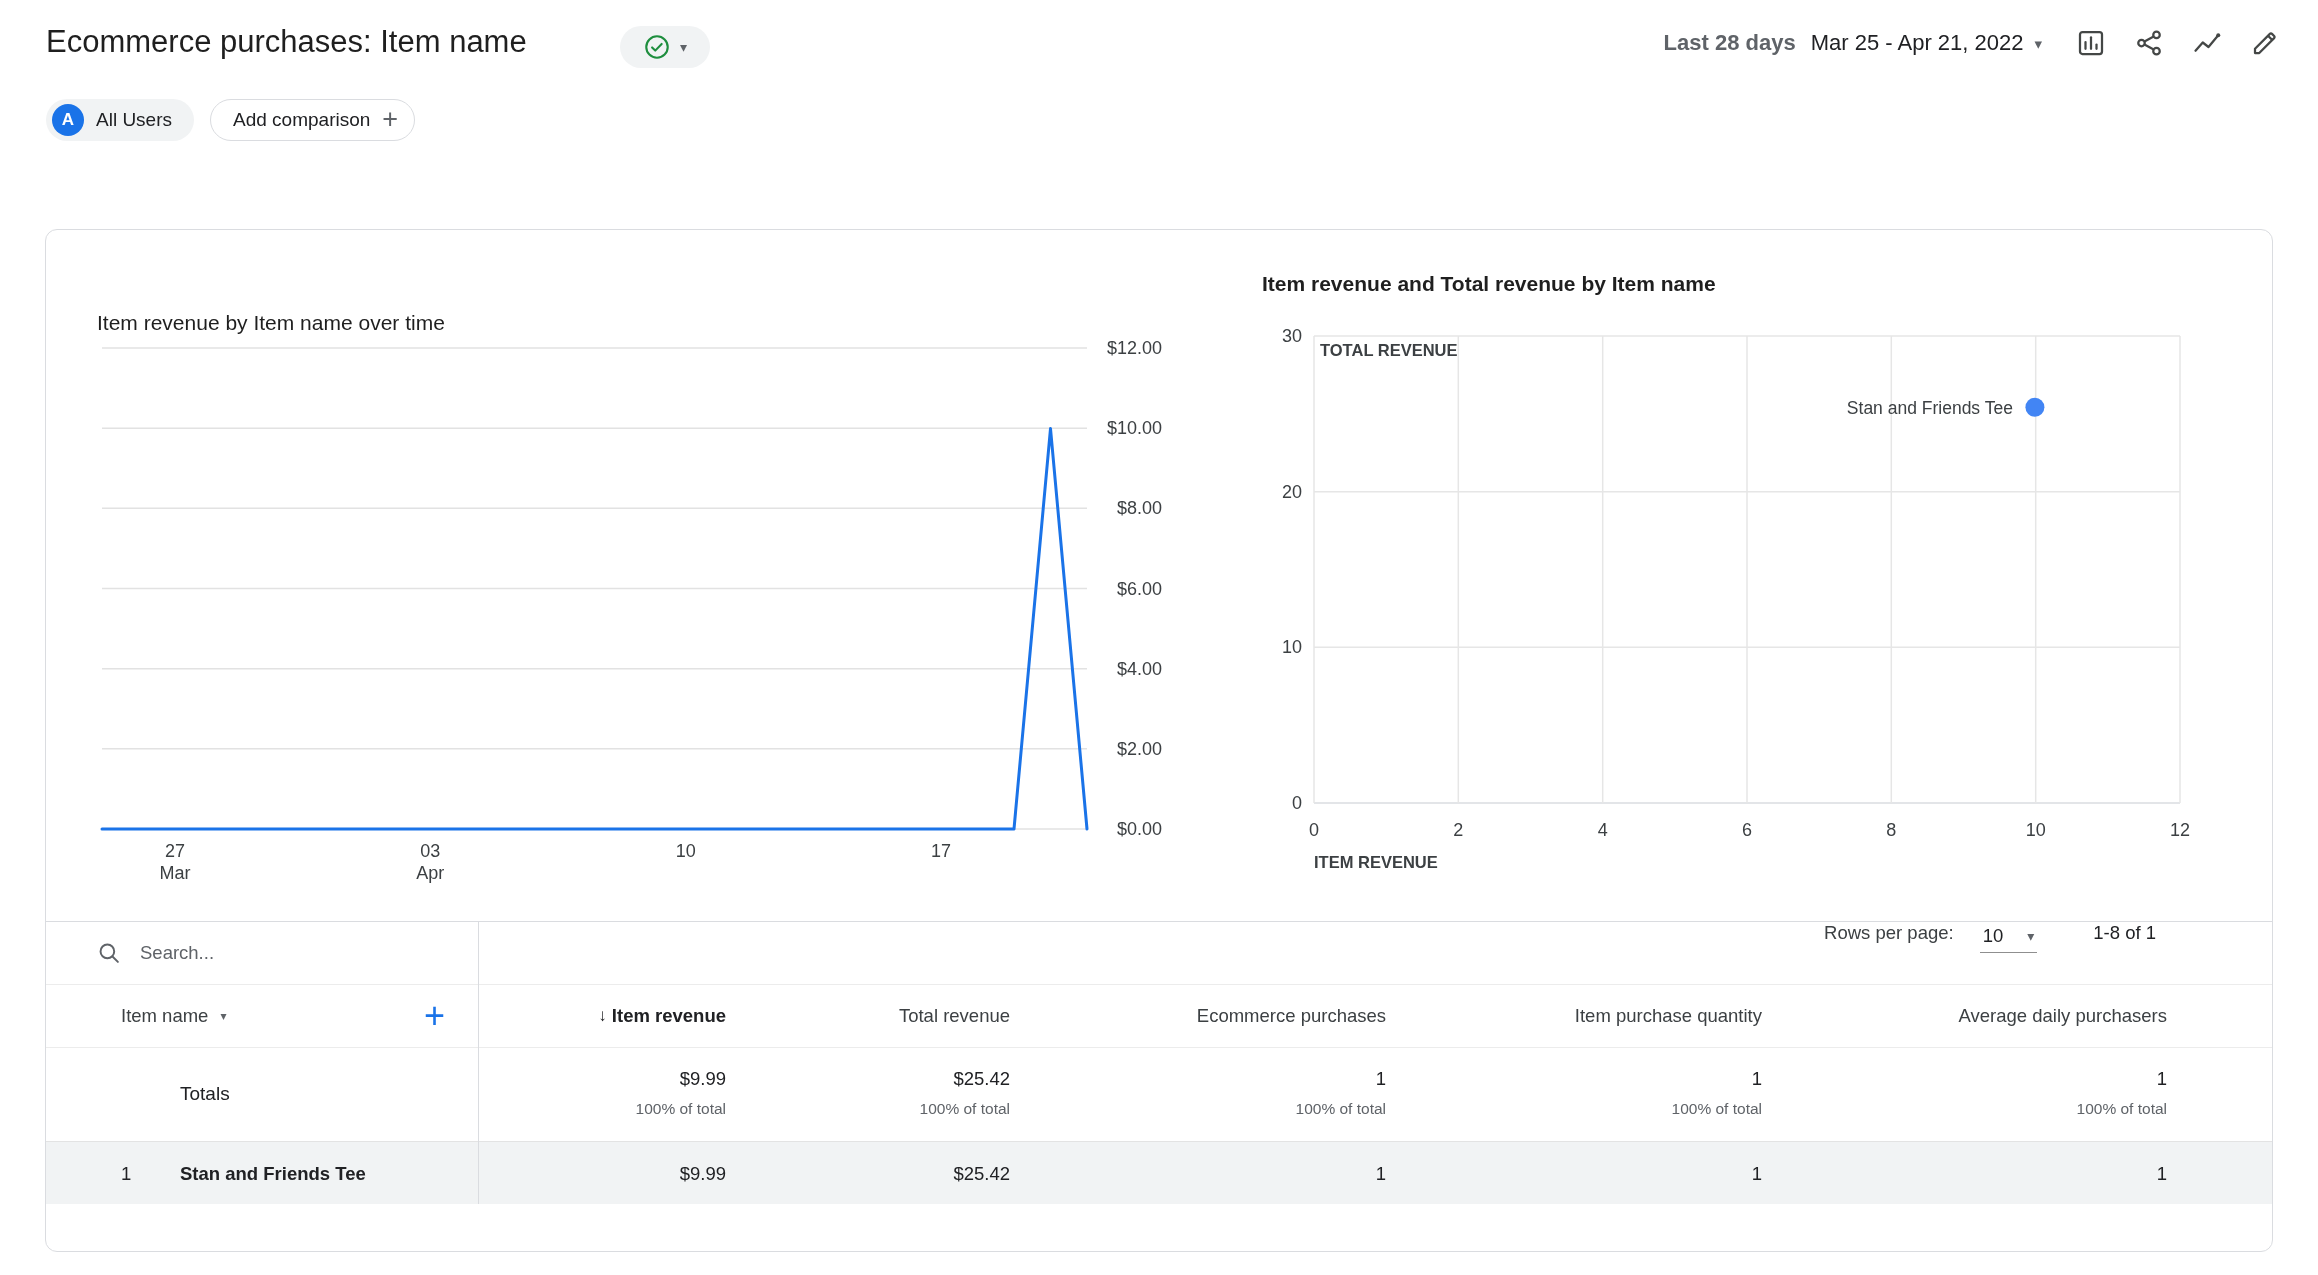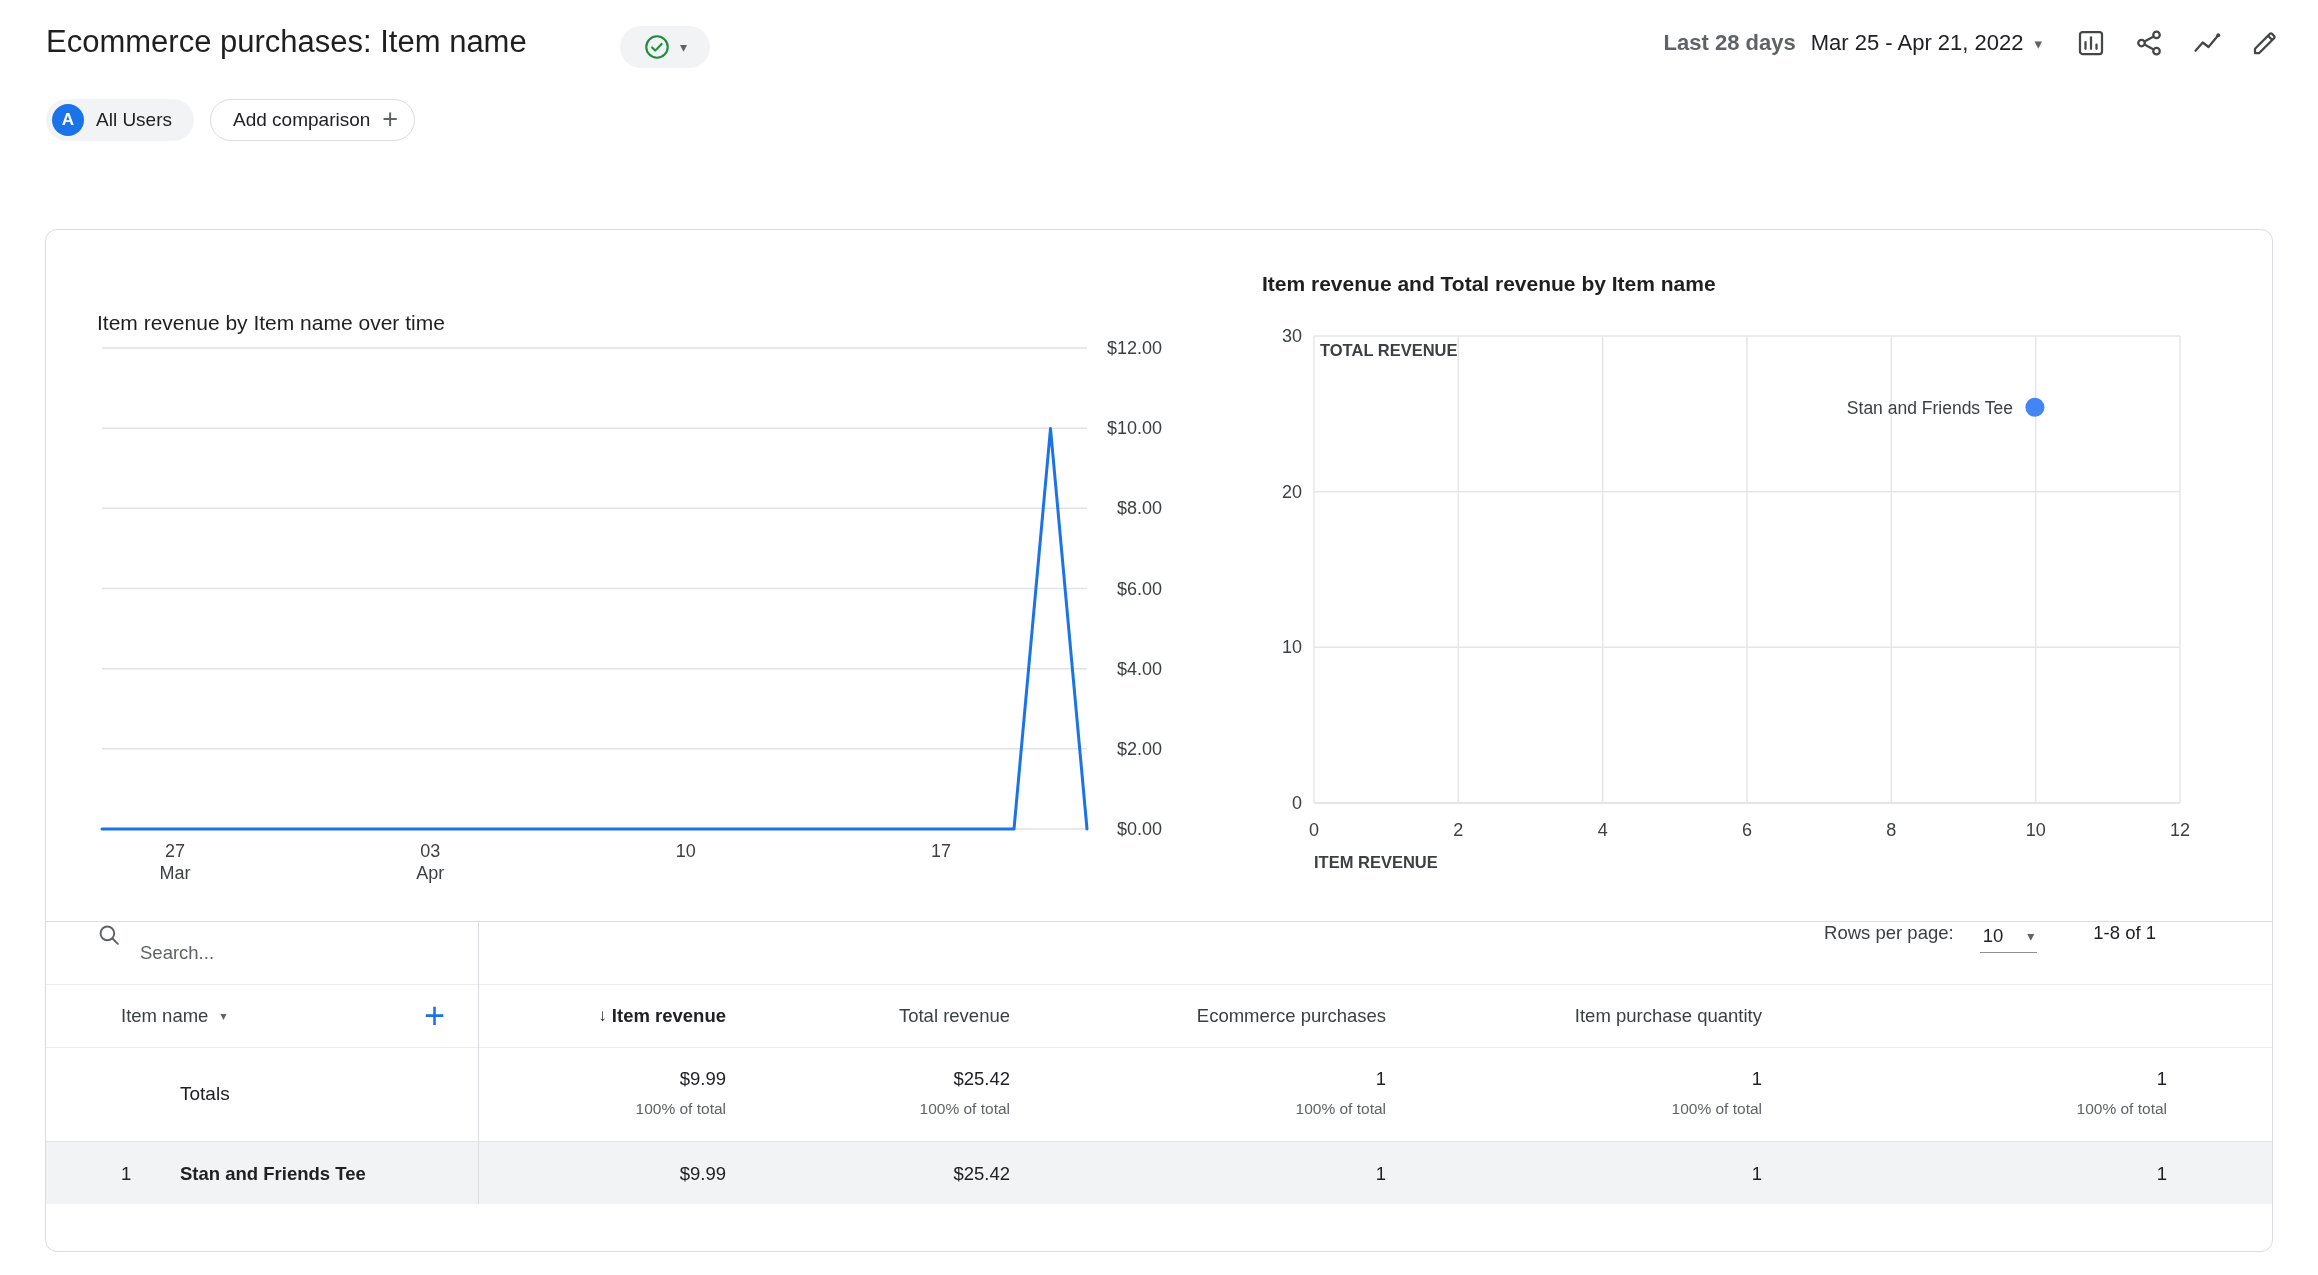--- a/index.html
+++ b/index.html
@@ -30,21 +30,21 @@
     background:#fff;box-sizing:border-box;}
   .chart-title{position:absolute;font-size:21px;color:#1f1f1f;white-space:nowrap;}
   #lt{left:97px;top:272px;margin-top:39px;}
   #st{left:1262px;top:272px;font-weight:bold;}
   #line-svg{position:absolute;left:100px;top:336px;}
   #scatter-svg{position:absolute;left:1260px;top:326px;}
   
   .table-area{position:absolute;left:46px;top:921px;width:2226px;height:282px;border-top:1px solid #dadce0;}
   .v-divider{position:absolute;left:432px;top:0;width:1px;height:282px;background:#dadce0;}
   .controls-row{position:absolute;left:0;right:0;top:0;height:62px;border-bottom:1px solid #ececec;}
-  .search-wrap{position:absolute;left:50px;top:0;height:62px;display:flex;gap:16px;}
+  .search-wrap{position:absolute;left:50px;top:0;height:62px;display:flex;align-items:center;gap:16px;}
   .search-input{border:none;outline:none;font-size:18.5px;color:#202124;font-family:inherit;background:transparent;width:270px;}
   .search-input::placeholder{color:#5f6368;}
   .pagination{position:absolute;right:116px;top:0;height:62px;display:flex;align-items:flex-start;font-size:18.5px;color:#3c4043;}
   .rpp-label{margin-right:26px;}
   .rpp-select{display:flex;align-items:center;gap:24px;border-bottom:1px solid #8f8f8f;padding:3px 3px 5px 3px;color:#202124;cursor:pointer;}
   .range-text{margin-left:56px;color:#202124;}
   .header-row{position:absolute;left:0;right:0;top:62px;height:63px;border-bottom:1px solid #ececec;font-size:18.5px;color:#3c4043;}
   .dim-header{position:absolute;left:75px;top:0;height:63px;display:flex;align-items:center;gap:12px;cursor:pointer;}
   .dim-header .caret{font-size:12px;}
   .add-col-btn{position:absolute;left:378px;top:0;height:63px;display:flex;align-items:center;font-size:36px;font-weight:300;
@@ -214,20 +214,23 @@
     </div>
     <div class="metric-h" style="right:1262px;">
       <span>Total revenue</span>
     </div>
     <div class="metric-h" style="right:886px;">
       <span>Ecommerce purchases</span>
     </div>
     <div class="metric-h" style="right:510px;">
       <span>Item purchase quantity</span>
     </div>
+    <div class="metric-h" style="right:105px;">
+      <span>Average daily purchasers</span>
+    </div>
   </div>
 
   <div class="totals-row">
     <div class="totals-label">Totals</div>
     <div class="num-cell" style="right:1546px;">
       <div class="v">$9.99</div>
         <div class="s">100% of total</div>
     </div>
     <div class="num-cell" style="right:1262px;">
       <div class="v">$25.42</div>

